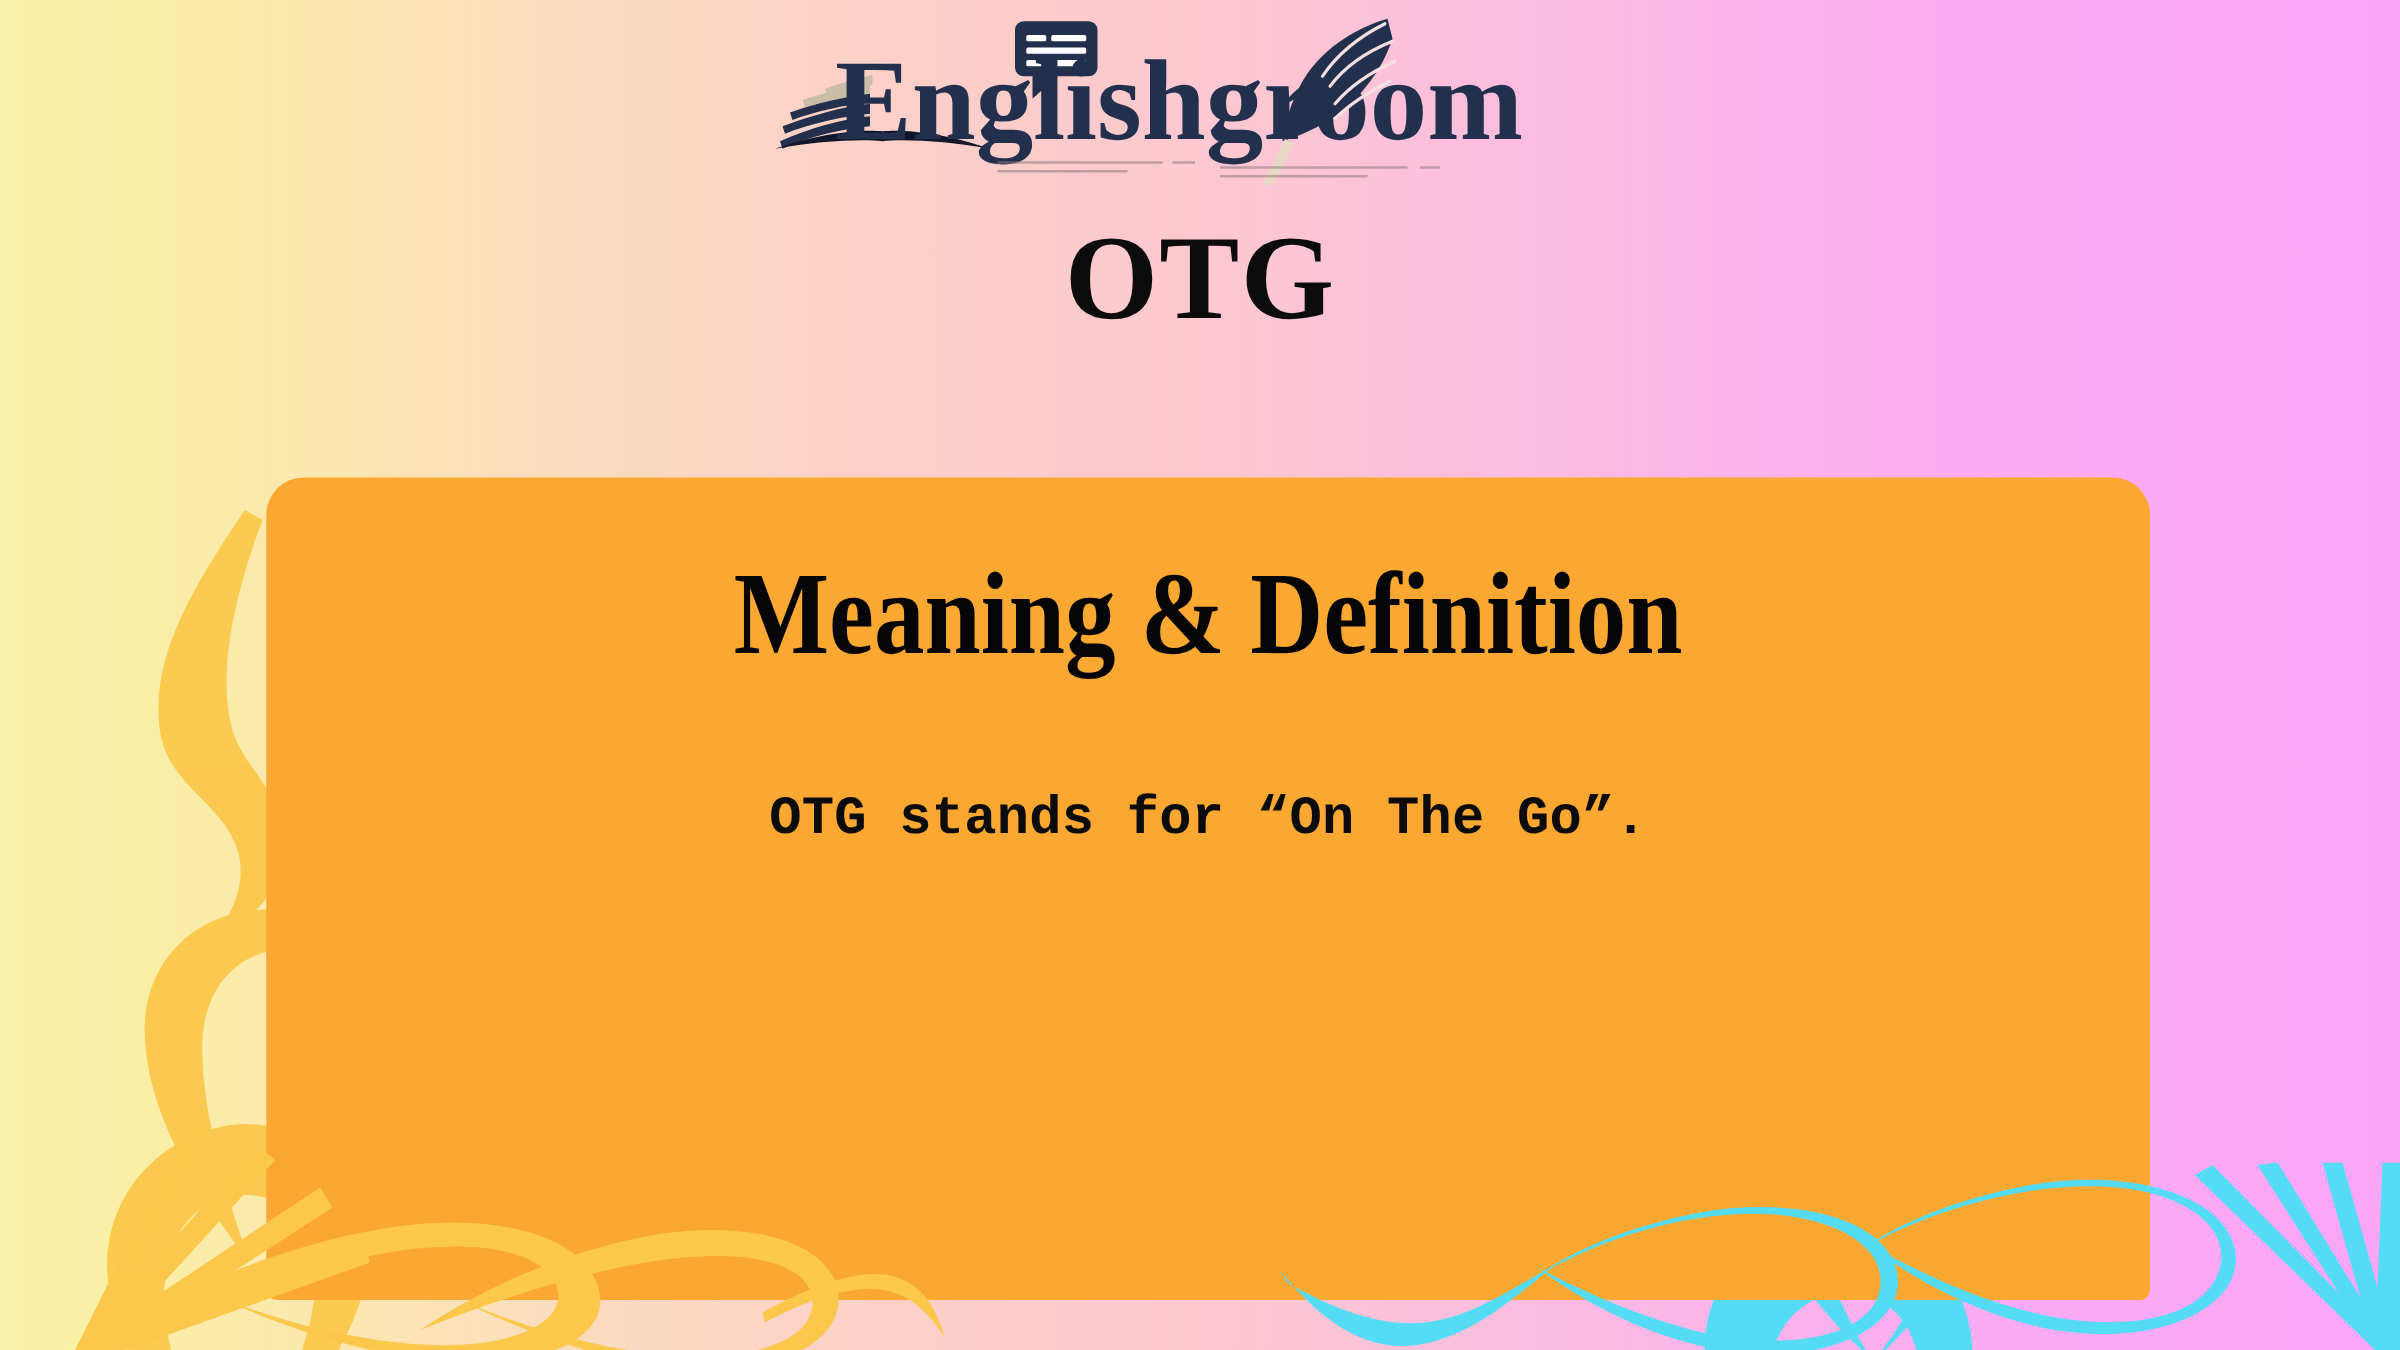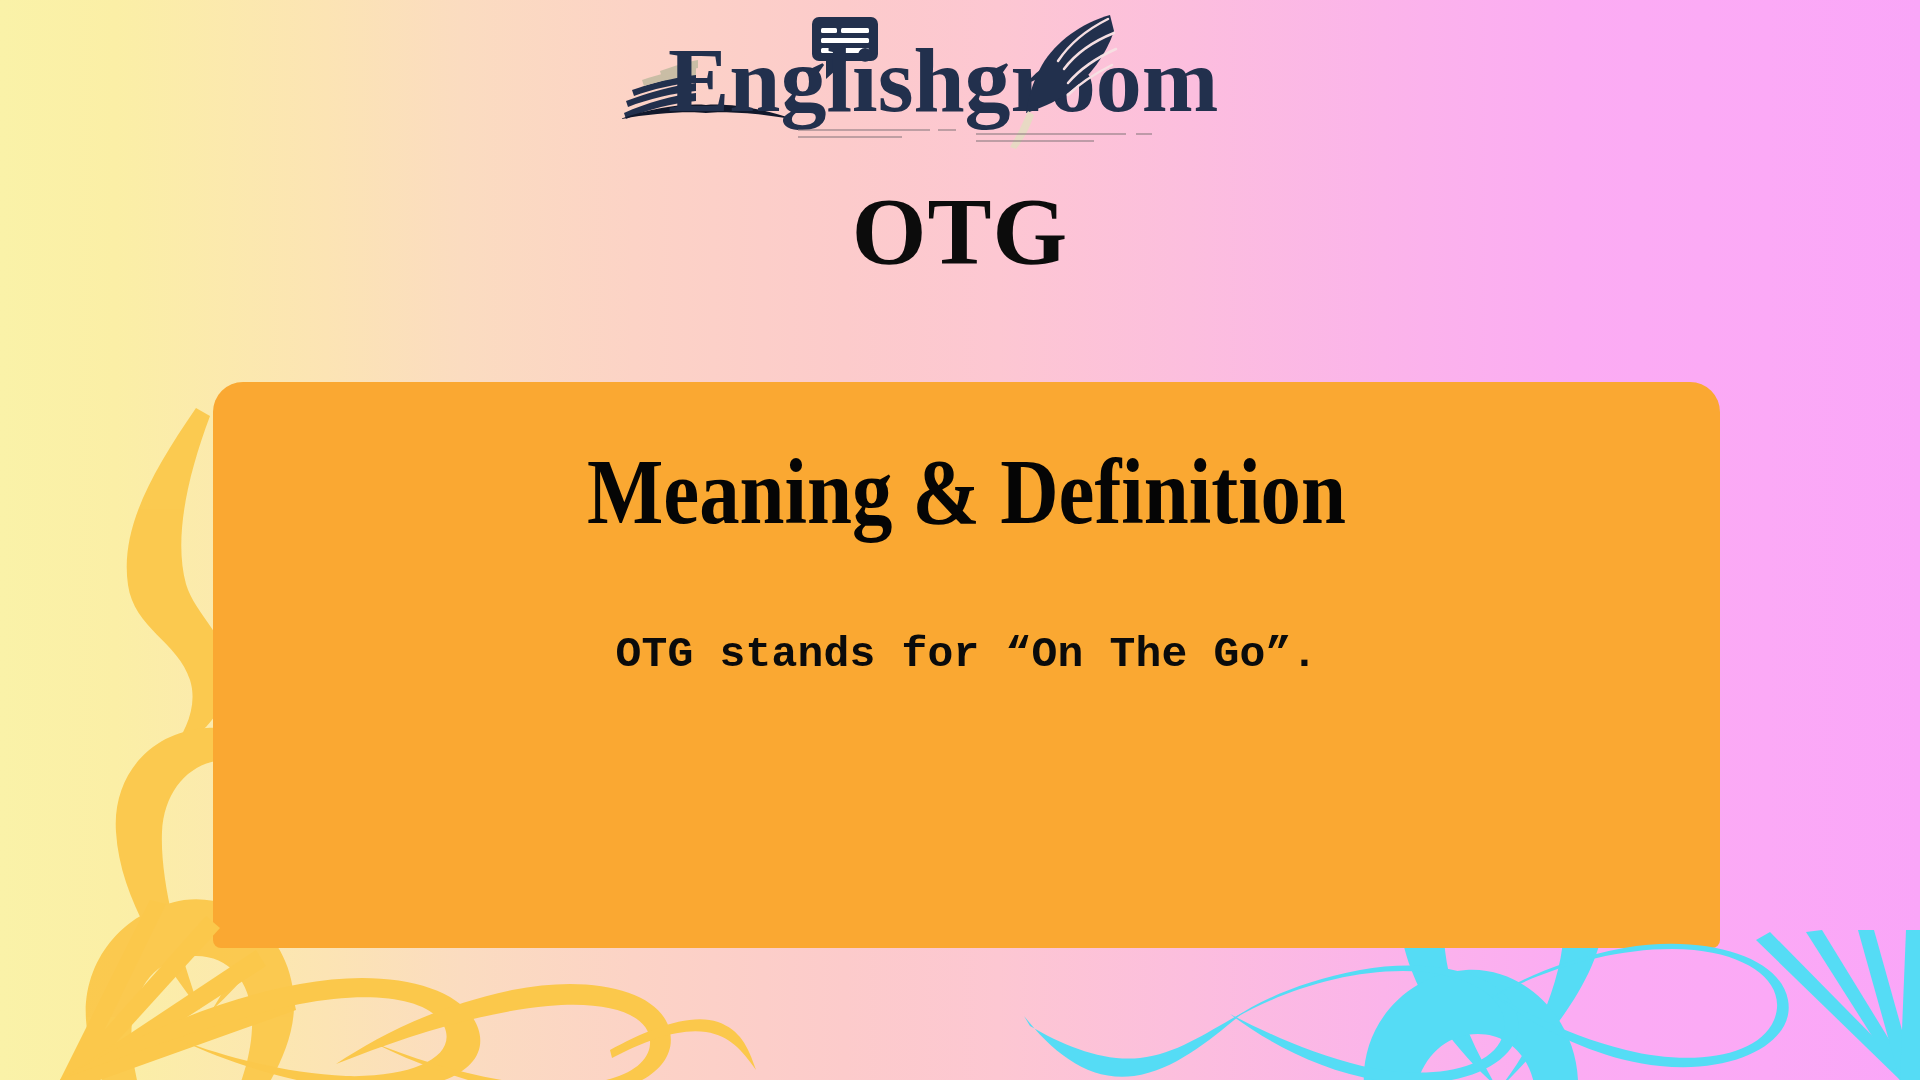--- a/index.html
+++ b/index.html
@@ -33,37 +33,37 @@
     display:flex;
     align-items:center;
     justify-content:center;
   }
   .logo-svg { display:block; }
 
   
   .page-title {
     position:absolute;
     left:0; right:0;
-    top:182px;
+    top:172px;
     text-align:center;
     font-family:"Liberation Serif", serif;
     font-weight:bold;
     font-size:96px;
     line-height:1.05;
     color:#0c0c0c;
     letter-spacing:1px;
   }
 
   
   .card {
     position:absolute;
     left:213px;
     top:382px;
     width:1507px;
-    height:566px;
+    height:658px;
     background:#FAA832;
     border-radius:30px 30px 8px 8px;
     z-index:3;
   }
   .card-heading {
     position:absolute;
     left:0; right:0;
     top:62px;
     text-align:center;
     font-family:"Liberation Serif", serif;

